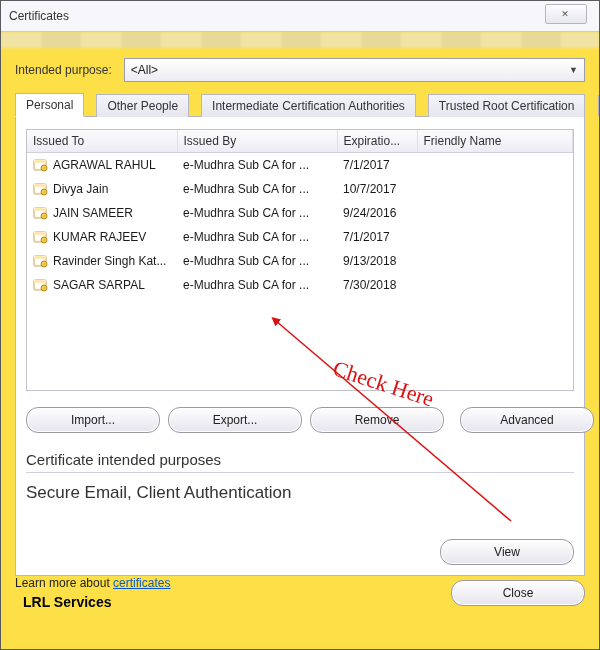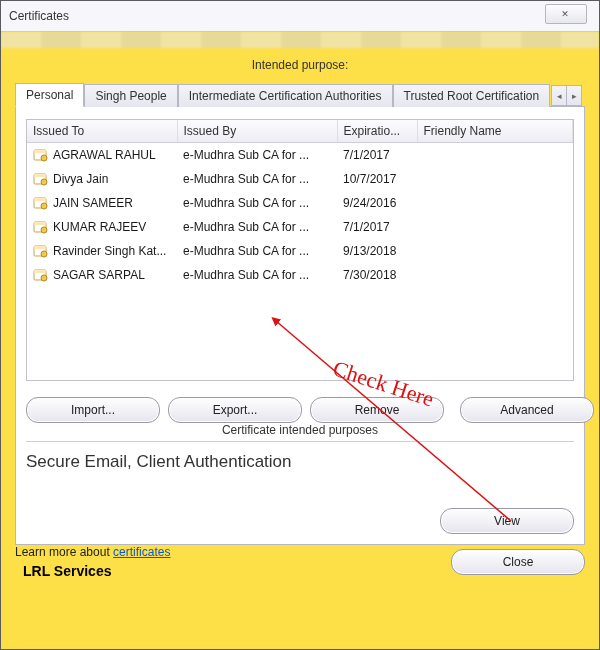--- a/index.html
+++ b/index.html
@@ -2,40 +2,40 @@
 <html><head>
 <meta charset="utf-8">
 <style>
   html,body{margin:0;padding:0;font-family:"Segoe UI",Tahoma,Arial,sans-serif;font-size:12px;background:#d0cfd4;color:#222;}
   .window{width:600px;height:650px;box-sizing:border-box;background:#fde047;border:1px solid #5a5a5a;position:relative;overflow:hidden;}
   .titlebar{height:30px;background:#f7f7fb;border-bottom:1px solid #c6c5cb;display:flex;align-items:center;padding:0 8px;position:relative;}
   .titlebar .title{font-size:12px;color:#333;}
   .titlebar .xbtn{position:absolute;right:12px;top:3px;width:40px;height:18px;border:1px solid #b5b5bb;border-radius:2px;background:linear-gradient(#fdfdff,#e7e7ef);display:flex;align-items:center;justify-content:center;font-size:9px;letter-spacing:2px;color:#555;}
   .blurrow{height:16px;background:repeating-linear-gradient(90deg,#e8e7ef 0 40px,#d6d5de 40px 80px);filter:blur(1px);opacity:.55;}
   .body{padding:10px 14px 0 14px;}
-  .row{display:flex;align-items:center;gap:12px;margin-bottom:10px;flex-direction:column;}
+  .row{display:flex;align-items:center;gap:12px;margin-bottom:10px;}
   .lbl{font-size:12px;color:#333;white-space:nowrap;}
   .combo{flex:1;height:22px;border:1px solid #9c9caa;background:linear-gradient(#fff,#ececf2);display:flex;align-items:center;justify-content:space-between;padding:0 6px;font-size:12px;}
   .combo .arrow{font-size:9px;color:#444;}
   .tabs{display:flex;align-items:flex-end;border-bottom:1px solid #b6b6c4;margin-top:4px;}
-  .tab{padding:4px 10px;border:1px solid #b6b6c4;border-bottom:none;background:linear-gradient(#f3f3f9,#e6e6ef);margin-right:0px;font-size:12px;color:#333;position:relative;top:1px;white-space:nowrap;}
+  .tab{padding:4px 10px;border:1px solid #b6b6c4;border-bottom:none;background:linear-gradient(#f3f3f9,#e6e6ef);margin-right:12px;font-size:12px;color:#333;position:relative;top:1px;white-space:nowrap;}
   .tab.active{background:#fff;border-bottom:1px solid #fff;}
   .tabscroll{display:flex;margin-left:2px;}
   .tabscroll .sc{width:14px;height:19px;border:1px solid #b6b6c4;background:linear-gradient(#f3f3f9,#e6e6ef);display:flex;align-items:center;justify-content:center;font-size:9px;color:#666;margin-left:-1px;}
   .tabpage{border:1px solid #b6b6c4;border-top:none;background:#fff;padding:12px 10px 10px 10px;}
   .listwrap{border:1px solid #c2c1cc;height:260px;overflow:hidden;background:#fff;}
   table{width:100%;border-collapse:collapse;table-layout:fixed;}
   thead th{text-align:left;font-weight:normal;font-size:12px;color:#333;background:linear-gradient(#fbfbff,#ececf3);border-right:1px solid #dedee6;border-bottom:1px solid #cfcfda;padding:4px 6px;white-space:nowrap;overflow:hidden;text-overflow:ellipsis;}
   tbody td{font-size:12px;color:#1a1a1a;padding:2px 6px;white-space:nowrap;overflow:hidden;text-overflow:ellipsis;height:20px;}
   .certicon{display:inline-block;vertical-align:middle;margin-right:4px;}
   .certicon svg{display:block;}
   .btnrow{display:flex;align-items:center;gap:8px;margin-top:16px;}
   .btn{min-width:76px;height:24px;padding:0 28px;border:1px solid #9a99a6;border-radius:12px;background:linear-gradient(#fefeff,#e6e5ee);font-size:12px;display:inline-flex;align-items:center;justify-content:center;color:#222;box-shadow:0 0 0 1px #fff inset;}
   .spacer{flex:1;}
-  .section-title{font-size:12px;color:#333;text-align:center;}
+  .section-title{margin-top:18px;font-size:15px;color:#333;}
   .divider{height:1px;background:#cfcfda;margin:4px 0 10px 0;}
   .purposes{font-size:17px;color:#333;margin-bottom:36px;}
   .link{color:#0b57d0;text-decoration:underline;}
   .footer{display:flex;align-items:center;justify-content:space-between;padding:0 14px 6px 14px;}
   .brand{font-weight:bold;font-size:14px;color:#000;margin-left:8px;margin-top:4px;}
   .annot{position:absolute;pointer-events:none;left:0;top:0;width:100%;height:100%;}
   .annot-text{position:absolute;left:330px;top:370px;color:#d11;font-family:"Segoe Script","Comic Sans MS",cursive;font-size:22px;transform:rotate(18deg);}
 </style>
 </head>
 <body>
@@ -45,25 +45,29 @@
   <div class="titlebar">
     <span class="title">Certificates</span>
     <div class="xbtn">✕</div>
   </div>
   <div class="blurrow"></div>
 
   <div class="body">
 
     <div class="row">
       <span class="lbl">Intended purpose:</span>
+      <div class="combo">
+        <span>&lt;All&gt;</span>
+        <span class="arrow">▼</span>
+      </div>
     </div>
 
     <div class="tabs">
       <div class="tab active">Personal</div>
-      <div class="tab">Singh People</div>
+      <div class="tab">Other People</div>
       <div class="tab">Intermediate Certification Authorities</div>
       <div class="tab">Trusted Root Certification</div>
       <div class="tabscroll">
         <div class="sc">◂</div>
         <div class="sc">▸</div>
       </div>
     </div>
 
     <div class="tabpage">
       <div class="listwrap">

